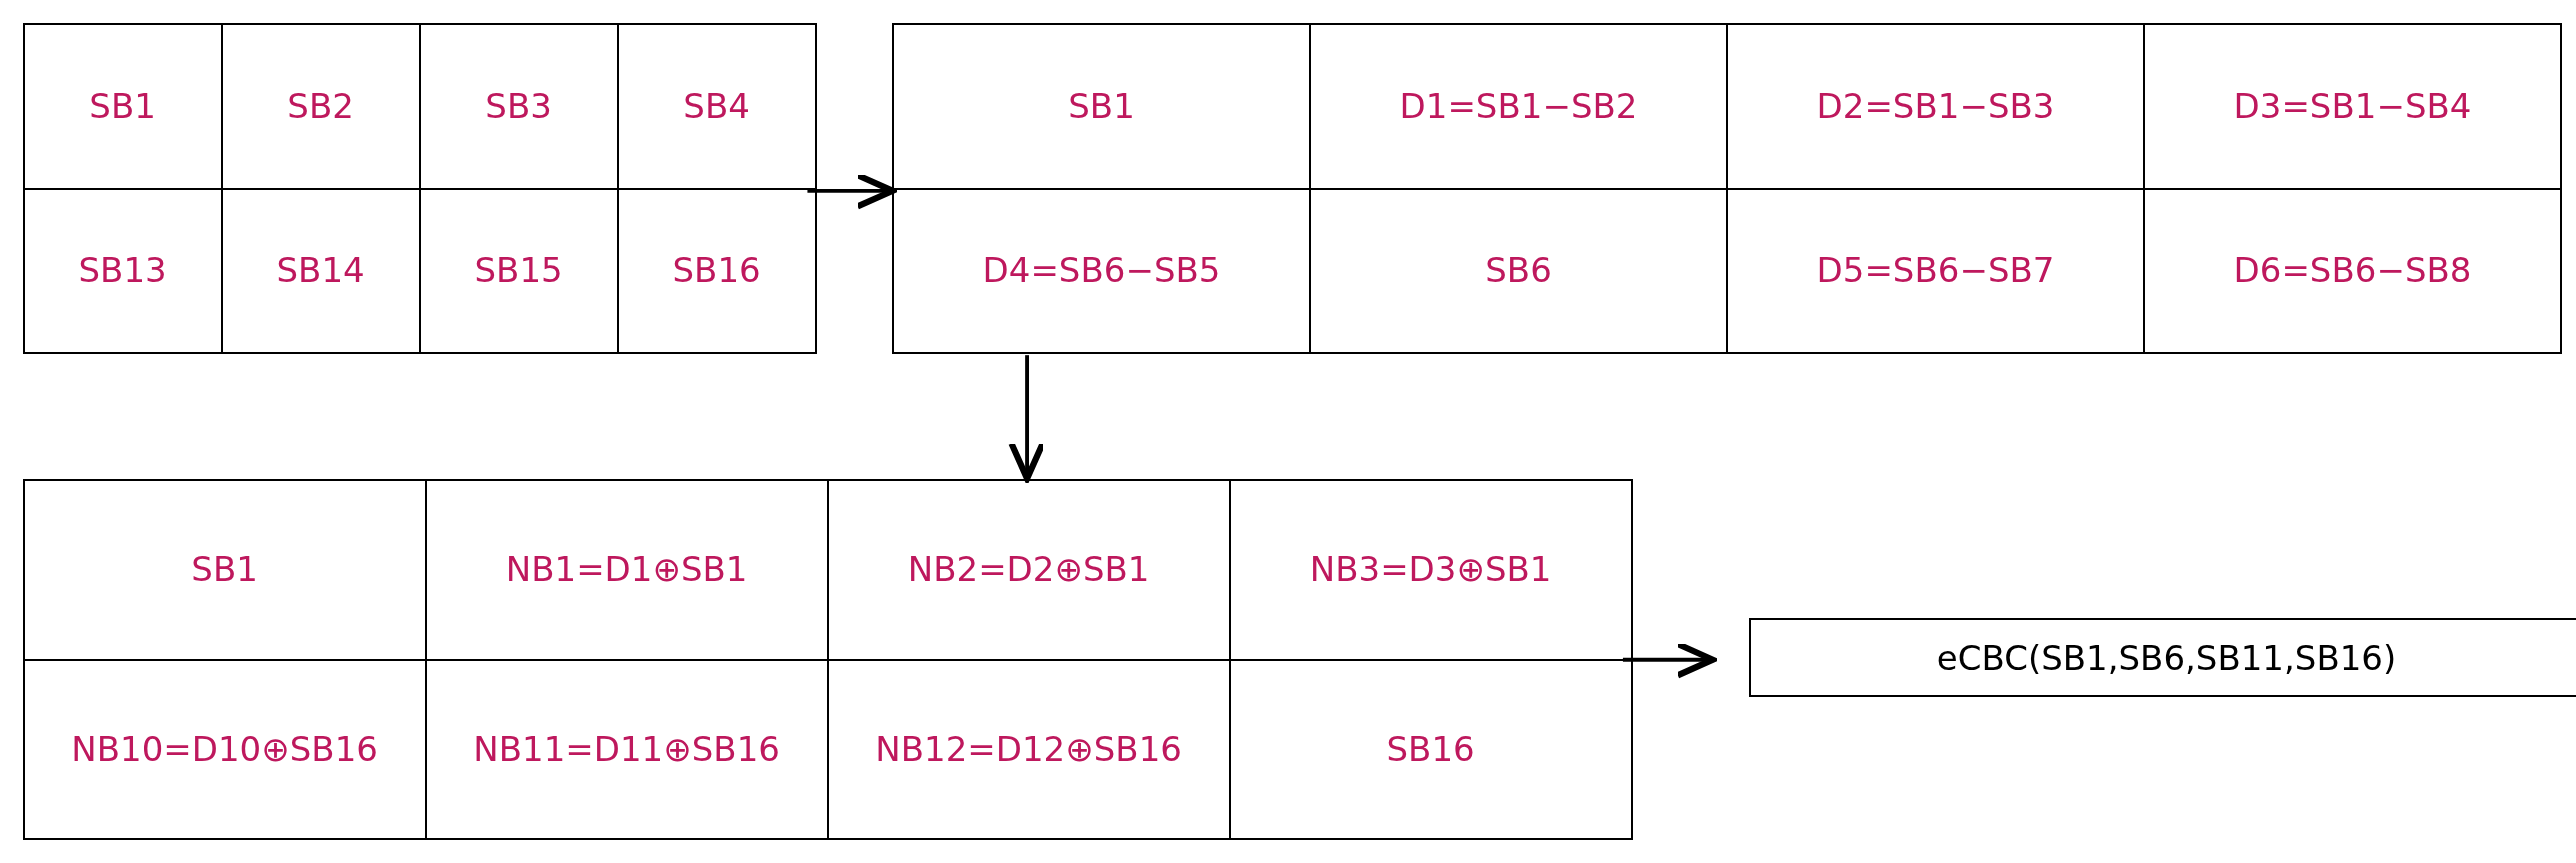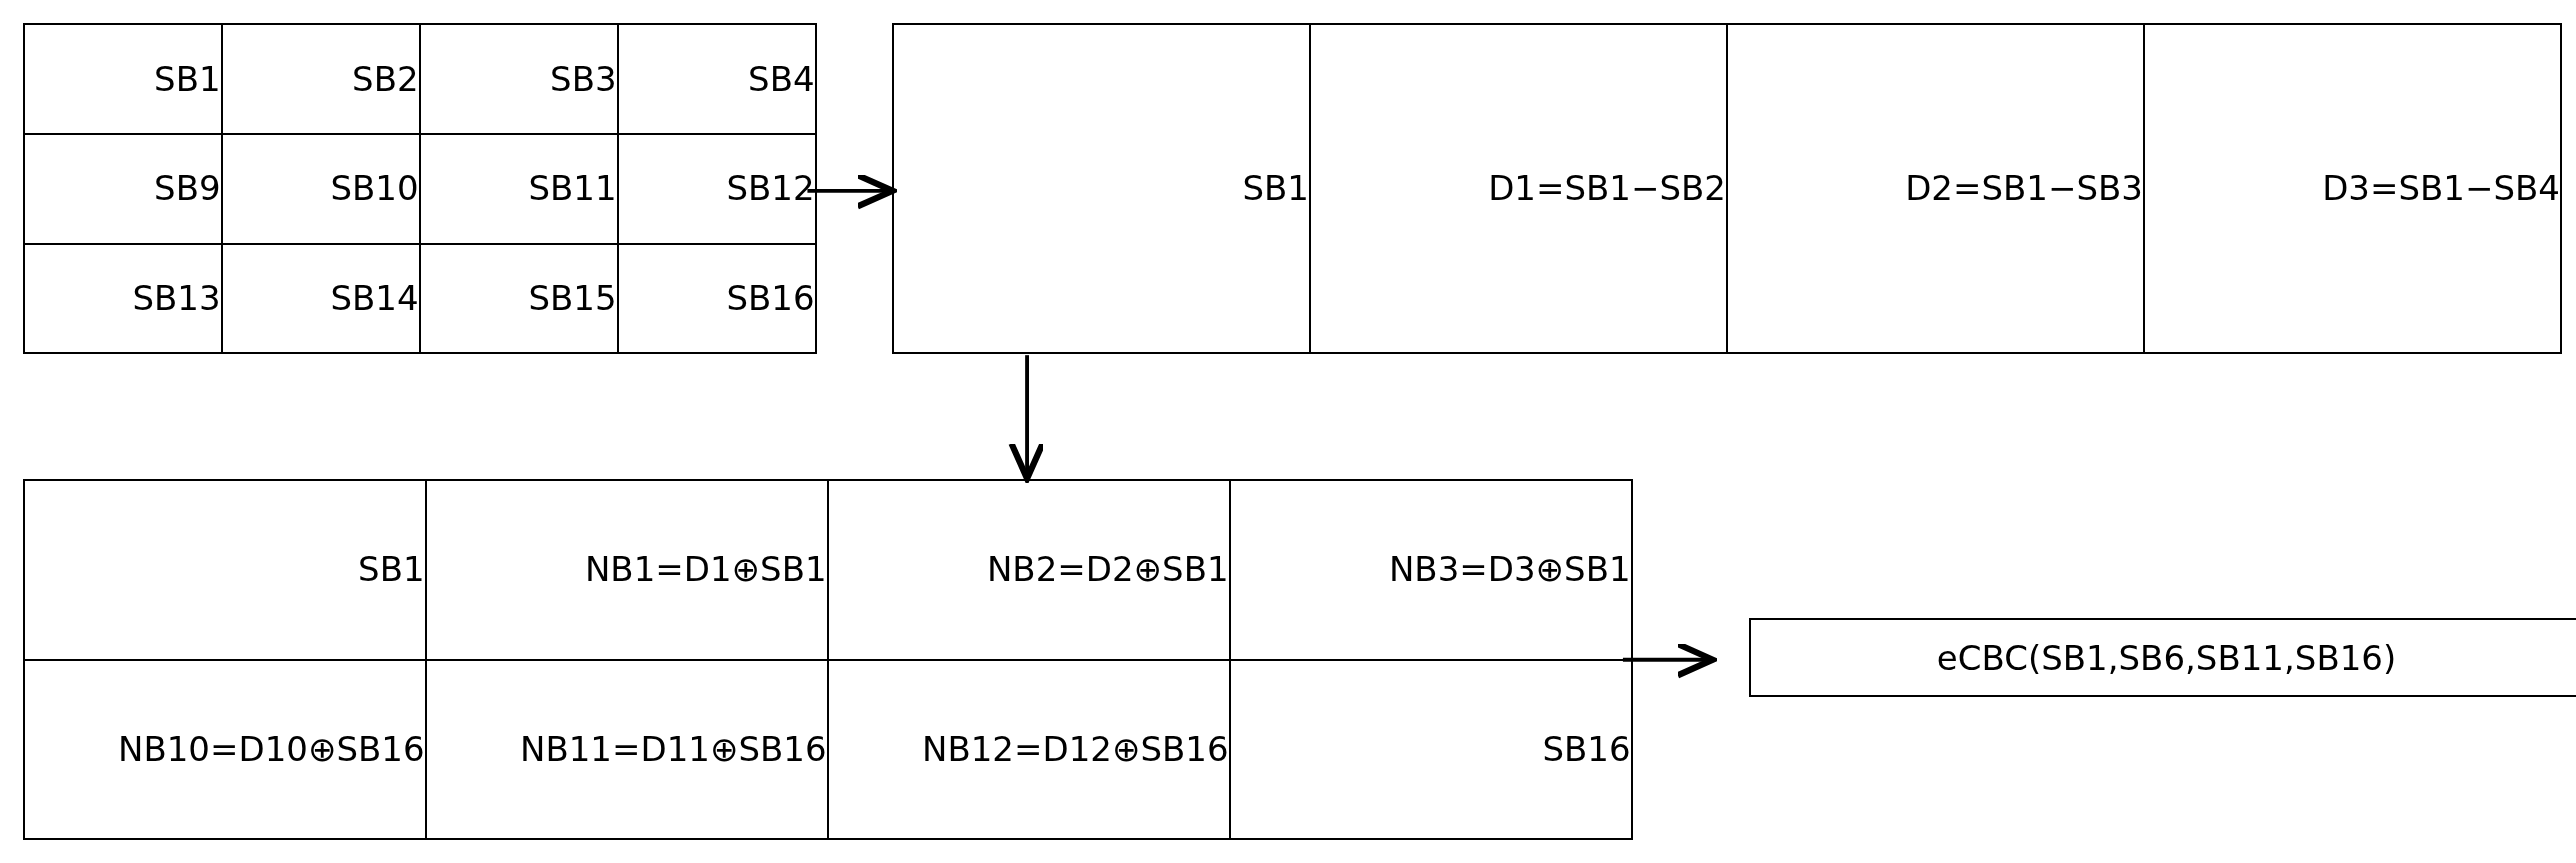--- a/index.html
+++ b/index.html
@@ -24,27 +24,27 @@
   }
 
   table.grid {
     position: absolute;
     border-collapse: collapse;
     table-layout: fixed;
     background: #ffffff;
   }
   table.grid td {
     border: 2.3px solid #000000;
-    text-align: right;
+    text-align: center;
     vertical-align: middle;
     font-size: 34px;
     line-height: 1.1;
     padding: 0;
     white-space: nowrap;
-    color: #000000;
+    color: #be185d;
   }
 
   
   #table-source {
     left: 22.6px;
     top: 23.4px;
     width: 785px;
     height: 331px;
   }
   #table-source td {
@@ -110,41 +110,41 @@
 
   <table class="grid" id="table-source">
     <tbody>
       <tr>
         <td>SB1</td>
         <td>SB2</td>
         <td>SB3</td>
         <td>SB4</td>
       </tr>
       <tr>
-        <td>SB9</td>
-        <td>SB10</td>
-        <td>SB11</td>
-        <td>SB12</td>
-      </tr>
-      <tr>
         <td>SB13</td>
         <td>SB14</td>
         <td>SB15</td>
         <td>SB16</td>
       </tr>
     </tbody>
   </table>
 
   <table class="grid" id="table-difference">
     <tbody>
       <tr>
         <td>SB1</td>
         <td>D1=SB1−SB2</td>
         <td>D2=SB1−SB3</td>
         <td>D3=SB1−SB4</td>
+      </tr>
+      <tr>
+        <td>D4=SB6−SB5</td>
+        <td>SB6</td>
+        <td>D5=SB6−SB7</td>
+        <td>D6=SB6−SB8</td>
       </tr>
     </tbody>
   </table>
 
   <table class="grid" id="table-newblocks">
     <tbody>
       <tr>
         <td>SB1</td>
         <td>NB1=D1⊕SB1</td>
         <td>NB2=D2⊕SB1</td>

